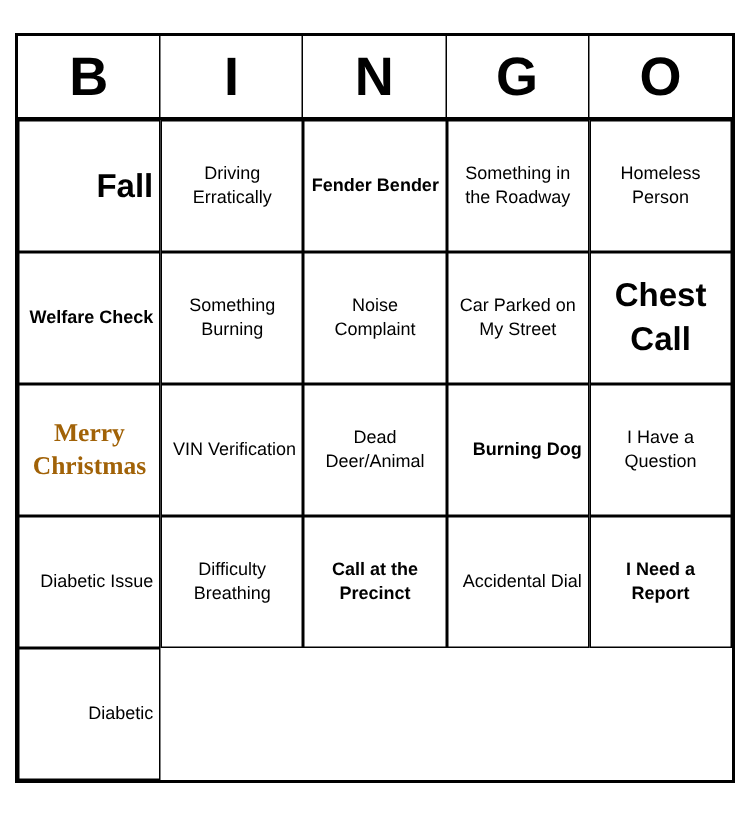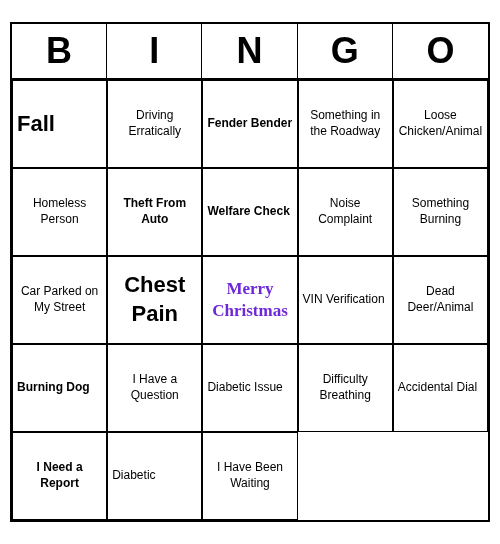--- a/index.html
+++ b/index.html
@@ -32,39 +32,39 @@
     .bingo-letter:last-child { border-right: none; }
     .bingo-grid {
       display: grid;
       grid-template-columns: repeat(5, 1fr);
       grid-template-rows: repeat(5, 1fr);
     }
     .bingo-cell {
       border: 1px solid #000;
       display: flex;
       align-items: center;
-      justify-content: flex-start;
+      justify-content: flex-end;
       text-align: center;
       padding: 4px;
       height: 88px;
       font-size: 12px;
     }
     .bingo-cell.large-text {
       font-size: 22px;
       font-weight: bold;
     }
     .bingo-cell.medium-text {
       font-size: 12px;
       font-weight: bold;
     }
     .bingo-cell.xmas-text {
       font-family: 'Times New Roman', serif;
       font-size: 17px;
       font-weight: bold;
-      color: #6d28d9;
+      color: #a16207;
     }
     .bingo-cell .cell-text {
       line-height: 1.3;
     }
   </style>
 </head>
 <body>
 
 <div class="bingo-container">
   <div class="bingo-header">
@@ -81,42 +81,36 @@
       <div class="bingo-cell normal">
         <span class="cell-text">Driving Erratically</span>
       </div>
       <div class="bingo-cell medium-text">
         <span class="cell-text">Fender Bender</span>
       </div>
       <div class="bingo-cell normal">
         <span class="cell-text">Something in the Roadway</span>
       </div>
       <div class="bingo-cell normal">
-        <span class="cell-text">Loose Chicken/Animal</span>
-      </div>
-      <div class="bingo-cell normal">
         <span class="cell-text">Homeless Person</span>
-      </div>
-      <div class="bingo-cell medium-text">
-        <span class="cell-text">Theft From Auto</span>
       </div>
       <div class="bingo-cell medium-text">
         <span class="cell-text">Welfare Check</span>
       </div>
       <div class="bingo-cell normal">
-        <span class="cell-text">Noise Complaint</span>
+        <span class="cell-text">Something Burning</span>
       </div>
       <div class="bingo-cell normal">
-        <span class="cell-text">Something Burning</span>
+        <span class="cell-text">Noise Complaint</span>
       </div>
       <div class="bingo-cell normal">
         <span class="cell-text">Car Parked on My Street</span>
       </div>
       <div class="bingo-cell large-text">
-        <span class="cell-text">Chest Pain</span>
+        <span class="cell-text">Chest Call</span>
       </div>
       <div class="bingo-cell xmas-text">
         <span class="cell-text">Merry Christmas</span>
       </div>
       <div class="bingo-cell normal">
         <span class="cell-text">VIN Verification</span>
       </div>
       <div class="bingo-cell normal">
         <span class="cell-text">Dead Deer/Animal</span>
       </div>
@@ -125,26 +119,26 @@
       </div>
       <div class="bingo-cell normal">
         <span class="cell-text">I Have a Question</span>
       </div>
       <div class="bingo-cell normal">
         <span class="cell-text">Diabetic Issue</span>
       </div>
       <div class="bingo-cell normal">
         <span class="cell-text">Difficulty Breathing</span>
       </div>
+      <div class="bingo-cell medium-text">
+        <span class="cell-text">Call at the Precinct</span>
+      </div>
       <div class="bingo-cell normal">
         <span class="cell-text">Accidental Dial</span>
       </div>
       <div class="bingo-cell medium-text">
         <span class="cell-text">I Need a Report</span>
       </div>
       <div class="bingo-cell normal">
         <span class="cell-text">Diabetic</span>
       </div>
-      <div class="bingo-cell normal">
-        <span class="cell-text">I Have Been Waiting</span>
-      </div>
     </div>
 </div>
 
 </body></html>

